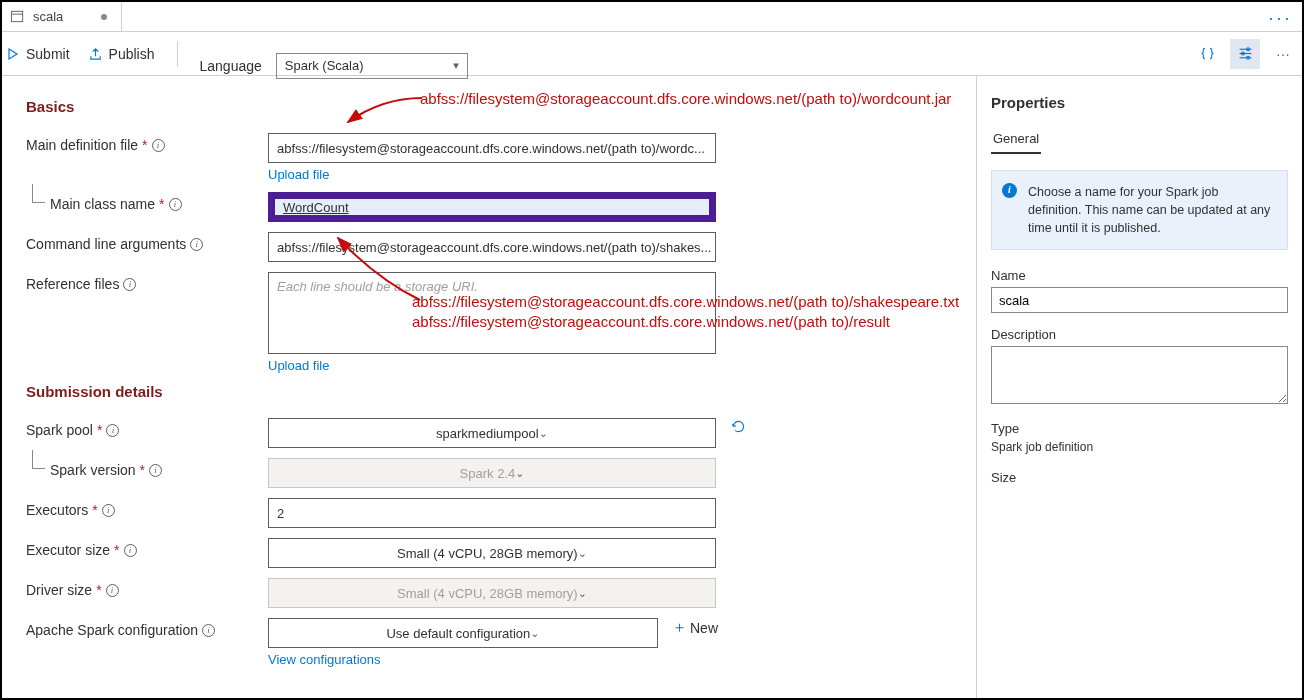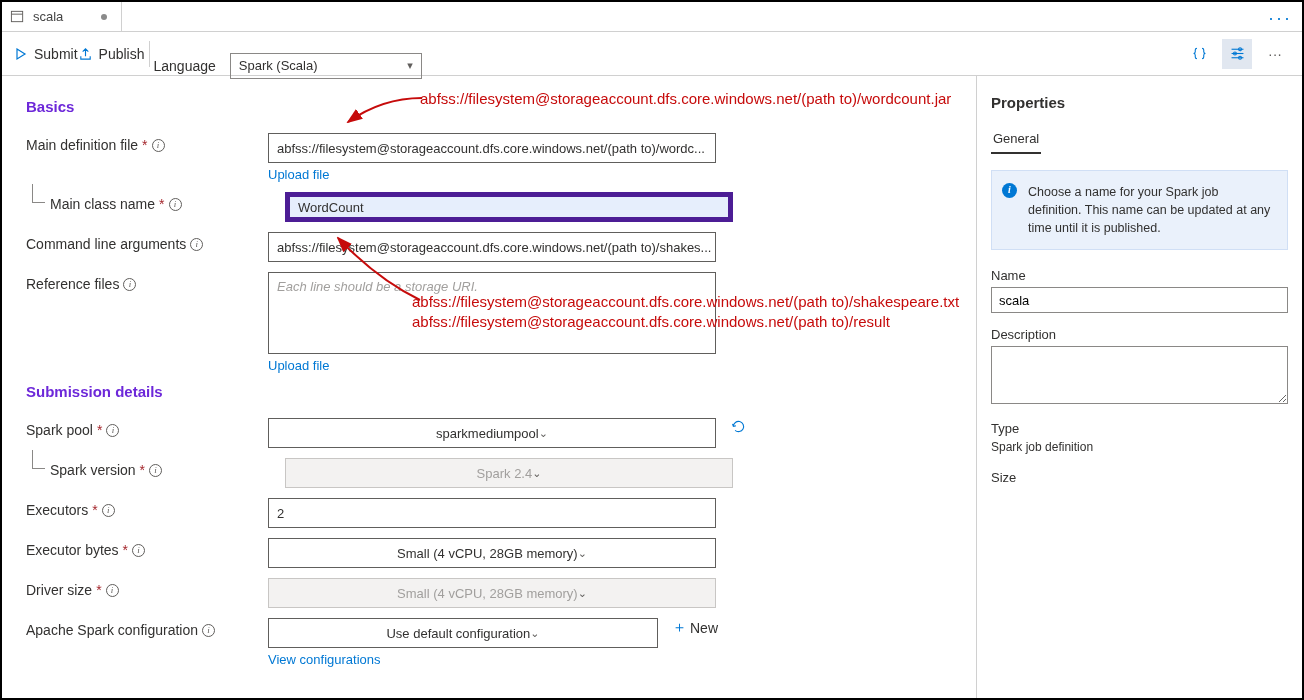--- a/index.html
+++ b/index.html
@@ -6,48 +6,48 @@
   body { background: #fff; }
   .frame { width: 1304px; height: 700px; border: 2px solid #000; position: relative; display: flex; flex-direction: column; overflow: hidden; }
 
   
   .tabbar { height: 30px; border-bottom: 1px solid #d0d0d0; display: flex; align-items: stretch; position: relative; background: #fff; }
   .tab { display: flex; align-items: center; padding: 0 14px 0 8px; border-right: 1px solid #d0d0d0; font-size: 13px; color: #444; gap: 8px; }
   .tab .dot { width: 6px; height: 6px; border-radius: 50%; background: #8a8a8a; margin-left: 30px; }
   .tabbar .right-dots { position: absolute; right: 10px; top: 6px; color: #0078d4; font-size: 18px; letter-spacing: 2px; }
 
   
-  .toolbar { height: 44px; display: flex; align-items: center; border-bottom: 1px solid #d0d0d0; padding: 0 12px; font-size: 14px; color: #323130; }
+  .toolbar { height: 44px; display: flex; align-items: center; border-bottom: 1px solid #d0d0d0; padding: 0 4px; gap: 18px; font-size: 14px; color: #323130; }
   .toolbar .btn { display: flex; align-items: center; gap: 6px; cursor: pointer; }
   .toolbar .sep { width: 1px; height: 26px; background: #d0d0d0; margin: 0 4px; }
   .lang-select { display: flex; align-items: center; gap: 14px; margin-top: 24px; }
   .lang-box { width: 192px; height: 26px; border: 1px solid #8a8886; display: flex; align-items: center; justify-content: space-between; padding: 0 8px; font-size: 13px; }
   .toolbar-right { margin-left: auto; display: flex; align-items: center; gap: 8px; }
   .tb-icon-btn { width: 30px; height: 30px; display: flex; align-items: center; justify-content: center; color: #0078d4; cursor: pointer; }
   .tb-icon-btn.sel { background: #e1e7f0; }
 
   
   .body { flex: 1; display: flex; overflow: hidden; }
   .main { flex: 1; padding: 22px 24px 10px 24px; overflow-y: auto; position: relative; }
   .side { width: 326px; border-left: 1px solid #d0d0d0; padding: 18px 14px; font-size: 13px; color: #323130; }
 
   
-  h3.section { font-size: 15px; font-weight: 600; color: #6d28d9; margin-bottom: 18px; }
+  h3.section { font-size: 15px; font-weight: 600; color: #7f1d1d; margin-bottom: 18px; }
   .row { display: flex; align-items: flex-start; margin-bottom: 10px; }
-  .row.sub { padding-left: 24px; position: relative; gap: 17px; }
+  .row.sub { padding-left: 24px; position: relative; }
   .row.sub::before { content: ""; position: absolute; left: 6px; top: -8px; width: 12px; height: 18px; border-left: 1px solid #8a8886; border-bottom: 1px solid #8a8886; }
   .label { width: 242px; font-size: 14px; color: #323130; padding-top: 4px; display: flex; align-items: center; gap: 4px; flex-shrink: 0; }
   .label.sub { width: 218px; }
   .req { color: #a4262c; }
   .info-icon { width: 13px; height: 13px; border: 1px solid #605e5c; border-radius: 50%; display: inline-flex; align-items: center; justify-content: center; font-size: 9px; color: #605e5c; font-style: italic; font-family: serif; }
   .field-col { width: 448px; display: flex; flex-direction: column; gap: 4px; }
   .row .after { display: flex; align-items: center; padding: 0 14px; }
   .input { height: 30px; border: 1px solid #605e5c; padding: 0 8px; font-size: 13px; color: #323130; width: 100%; background: #fff; white-space: nowrap; overflow: hidden; text-overflow: ellipsis; display: flex; align-items: center; }
   .input.dropdown { justify-content: center; }
-  .input.highlight { background: #e6eefc; border: 5px solid #4c1d95; }
+  .input.highlight { background: #e6eefc; border: 7px solid #4c1d95; text-decoration: underline; }
   .input.disabled { background: #f3f2f1; color: #a19f9d; border-color: #c8c6c4; }
   .textarea { height: 82px; border: 1px solid #605e5c; padding: 6px 8px; font-size: 13px; color: #a19f9d; font-style: italic; }
   .link { color: #0078d4; font-size: 13px; cursor: pointer; }
   .plus { color: #0078d4; font-size: 15px; }
   .new-lbl { font-size: 14px; color: #323130; margin-left: 3px; }
   .chev { font-size: 11px; color: #605e5c; }
 
   
   .anno { position: absolute; color: #c60b0b; font-size: 15px; white-space: nowrap; z-index: 5;}
   .arrow-svg { position: absolute; z-index: 4; pointer-events: none; }
@@ -219,21 +219,21 @@
       </div>
       <div class="field-col">
         <div class="input">
               <span>2</span>
             </div>
       </div>
     </div>
 
     <div class="row">
       <div class="label">
-        <span>Executor bytes</span>
+        <span>Executor size</span>
             <span class="req">*</span>
         <span class="info-icon">i</span>
       </div>
       <div class="field-col">
         <div class="input dropdown">
           <span>Small (4 vCPU, 28GB memory)</span>
               <span class="chev">⌄</span>
         </div>
       </div>
     </div>

